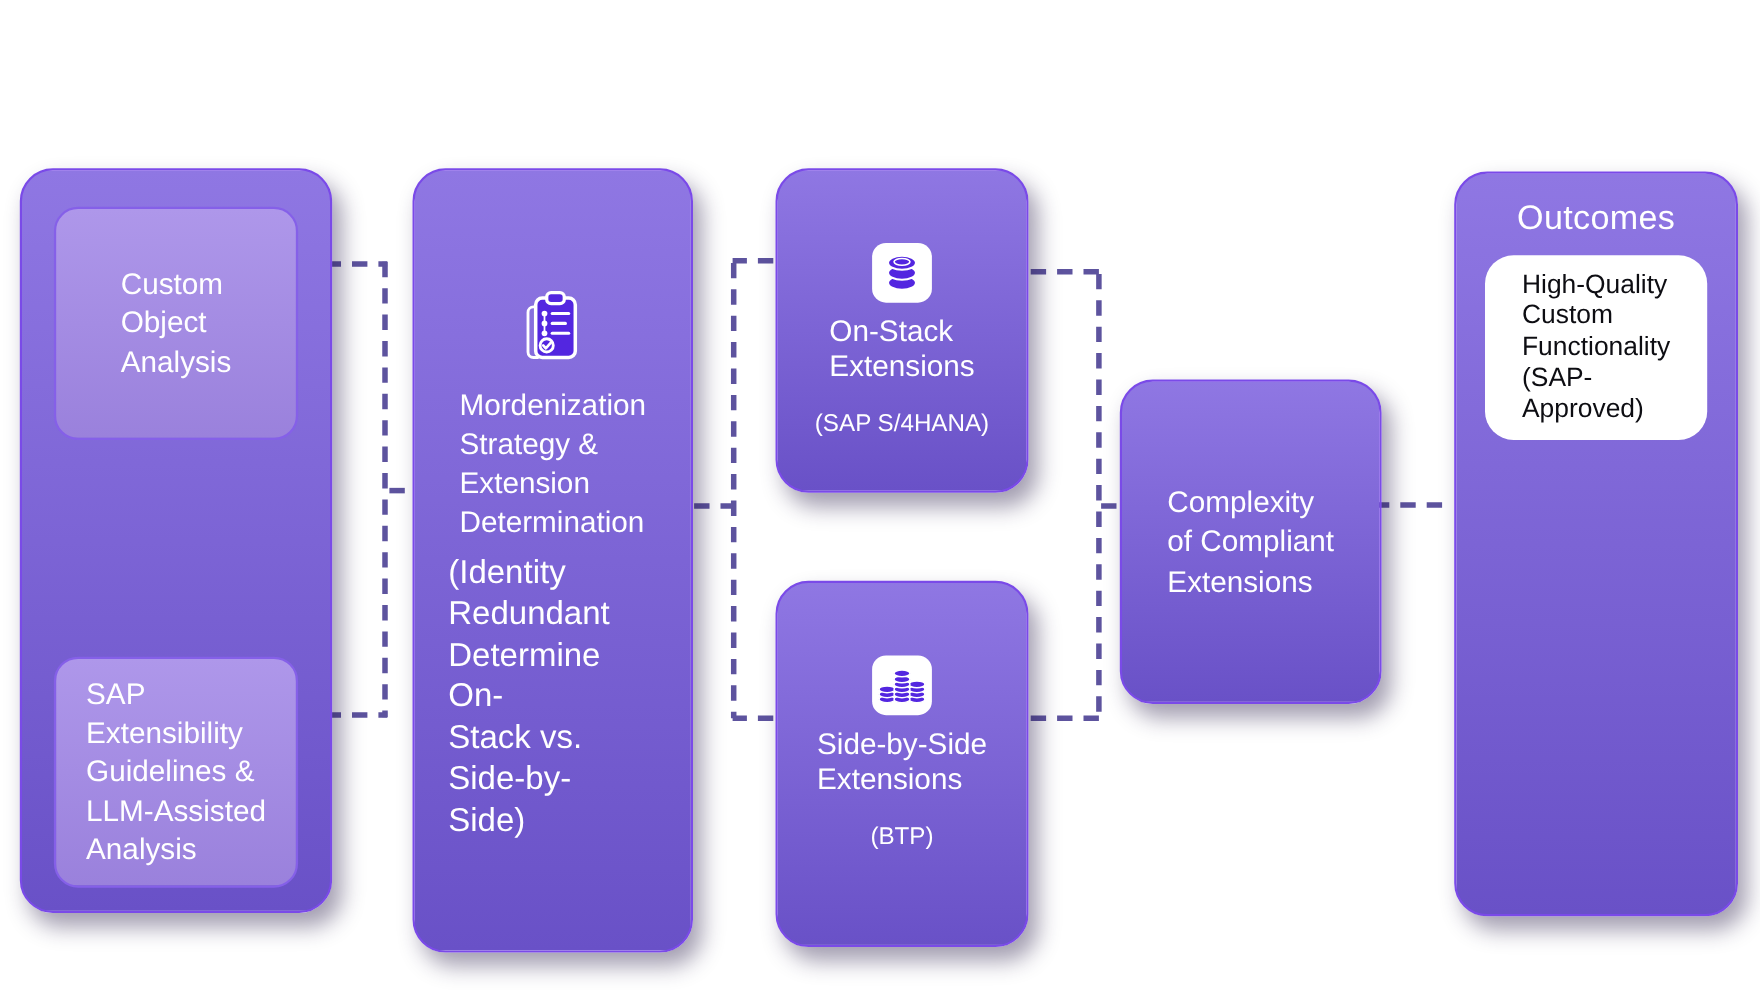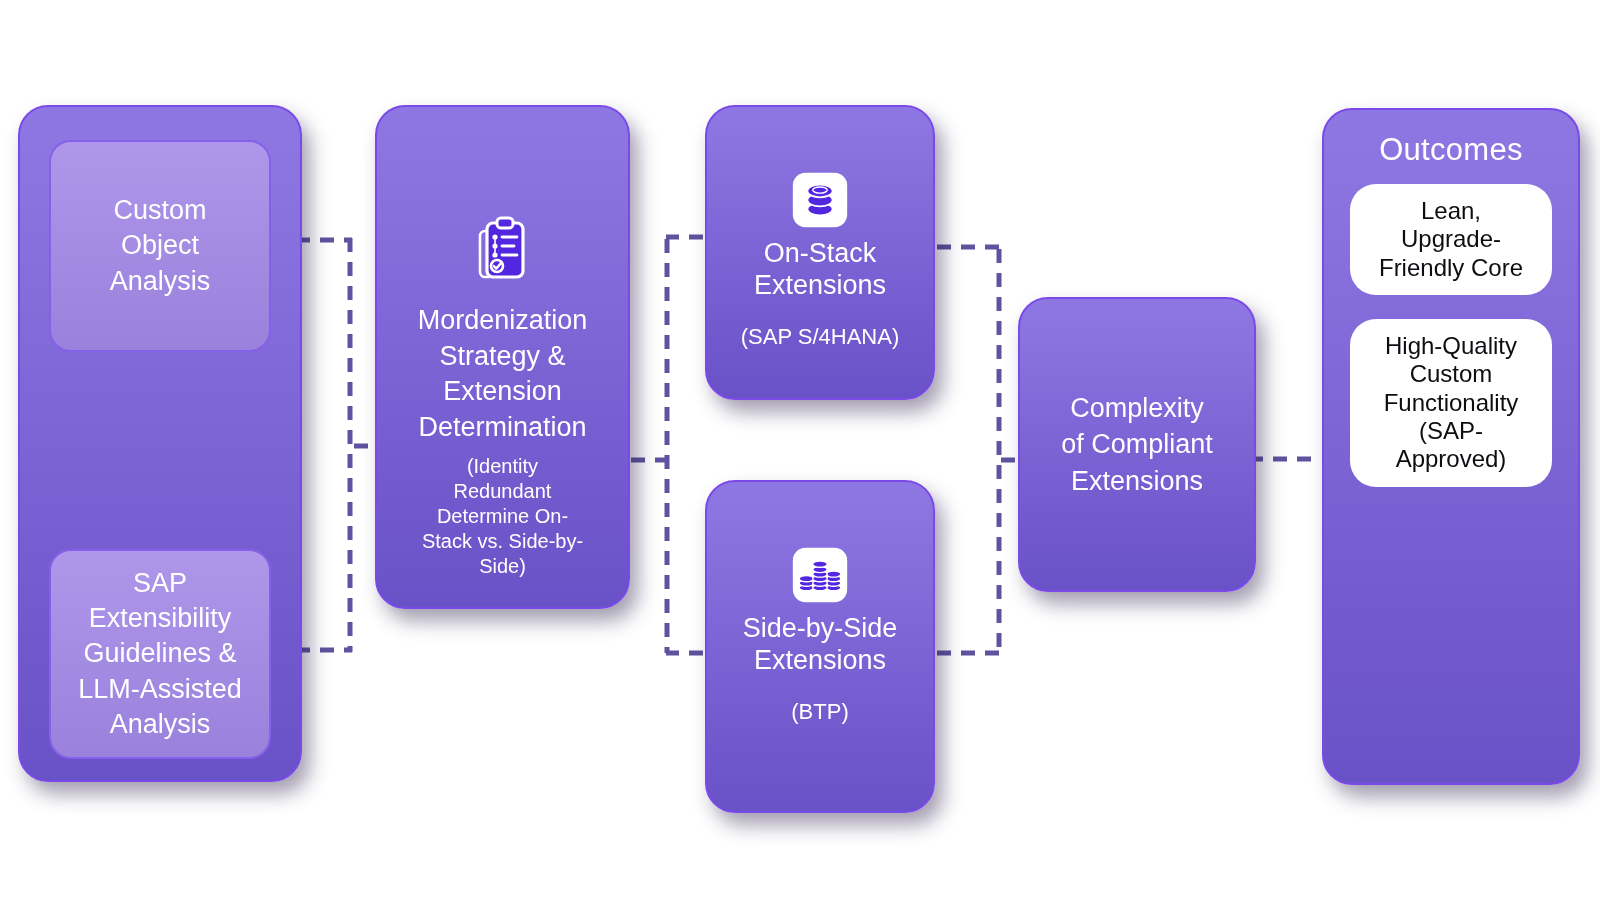--- a/index.html
+++ b/index.html
@@ -6,46 +6,46 @@
   .canvas {
     position:relative; width:1600px; height:900px; background:#ffffff;
     font-family:"Liberation Sans", sans-serif; overflow:hidden;
   }
   svg.connectors { position:absolute; left:0; top:0; z-index:1; }
   .panel {
     position:absolute; z-index:2; border-radius:30px;
     background:linear-gradient(180deg,#8f77e3 0%, #6951c7 100%);
     border:2px solid #7a4ae8;
     box-shadow:8px 12px 20px rgba(35,25,70,.42);
-    color:#ffffff; text-align:center;
+    color:#ffffff; margin-top:48px;
   }
   .pre { white-space:pre-line; }
   
   #p1 { left:18px; top:105px; width:280px; height:673px; }
   .subcard {
     position:absolute; left:29px; width:218px; border-radius:22px;
     background:linear-gradient(180deg,#ae97ea 0%, #9a81dc 100%);
     border:2px solid #8560e8;
     display:flex; align-items:center; justify-content:center;
     font-size:27px; line-height:1.3; color:#fff;
   }
   #sub1 { top:33px;  height:208px; }
   #sub2 { top:442px; height:206px; }
   .col1-title {
     position:absolute; left:0; right:0; top:241px; height:201px;
     display:flex; align-items:center; justify-content:center;
     font-size:27px; line-height:1.35;
   }
   
-  #p2 { left:375px; top:105px; width:255px; height:504px;
+  #p2 { left:375px; top:105px; width:255px; height:713px;
         display:flex; flex-direction:column; align-items:center; padding-top:100px; box-sizing:border-box; }
   .big-icon { width:84px; height:84px; }
   .sm-icon  { width:58px; height:58px; }
   .p2-title { margin-top:12px; font-size:27px; line-height:1.32; }
-  .p2-sub   { margin-top:8px; font-size:20px; line-height:1.25; max-width:190px; }
+  .p2-sub   { margin-top:8px; font-size:30px; line-height:1.25; max-width:190px; }
   
   #p3a { left:705px; top:105px; width:230px; height:295px; }
   #p3b { left:705px; top:480px; width:230px; height:333px; }
   .stack-card { display:flex; flex-direction:column; align-items:center; padding-top:64px; box-sizing:border-box; }
   .s3-title { margin-top:8px; font-size:27px; line-height:1.2; }
   .s3-sub   { margin-top:22px; font-size:22px; }
   
   #p4 { left:1018px; top:297px; width:234px; height:291px;
         display:flex; align-items:center; justify-content:center;
         font-size:27px; line-height:1.35; }
@@ -165,23 +165,20 @@
     <div class="s3-sub">(BTP)</div>
   </div>
 
   <div class="panel pre" id="p4">Complexity
 of Compliant
 Extensions</div>
 
   <div class="panel" id="p5">
     <div class="outcomes-title">Outcomes</div>
     <div class="outcome-list">
-      <div class="outcome-card pre">Lean,
-Upgrade-
-Friendly Core</div>
       <div class="outcome-card pre">High-Quality
 Custom
 Functionality
 (SAP-
 Approved)</div>
     </div>
   </div>
 
 </div>
 

